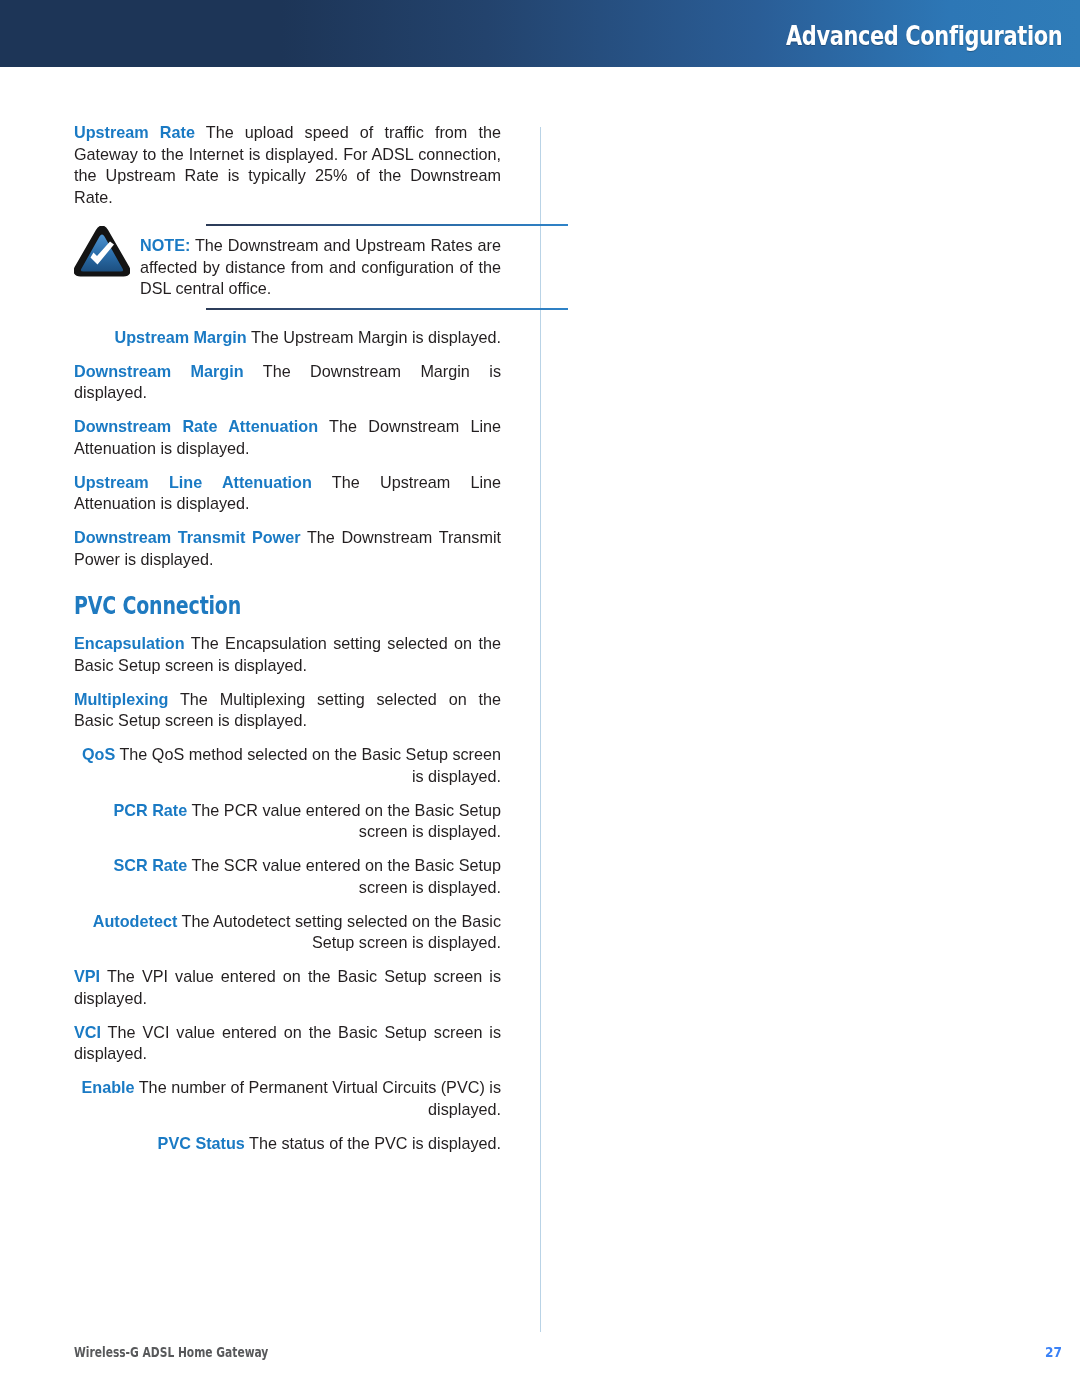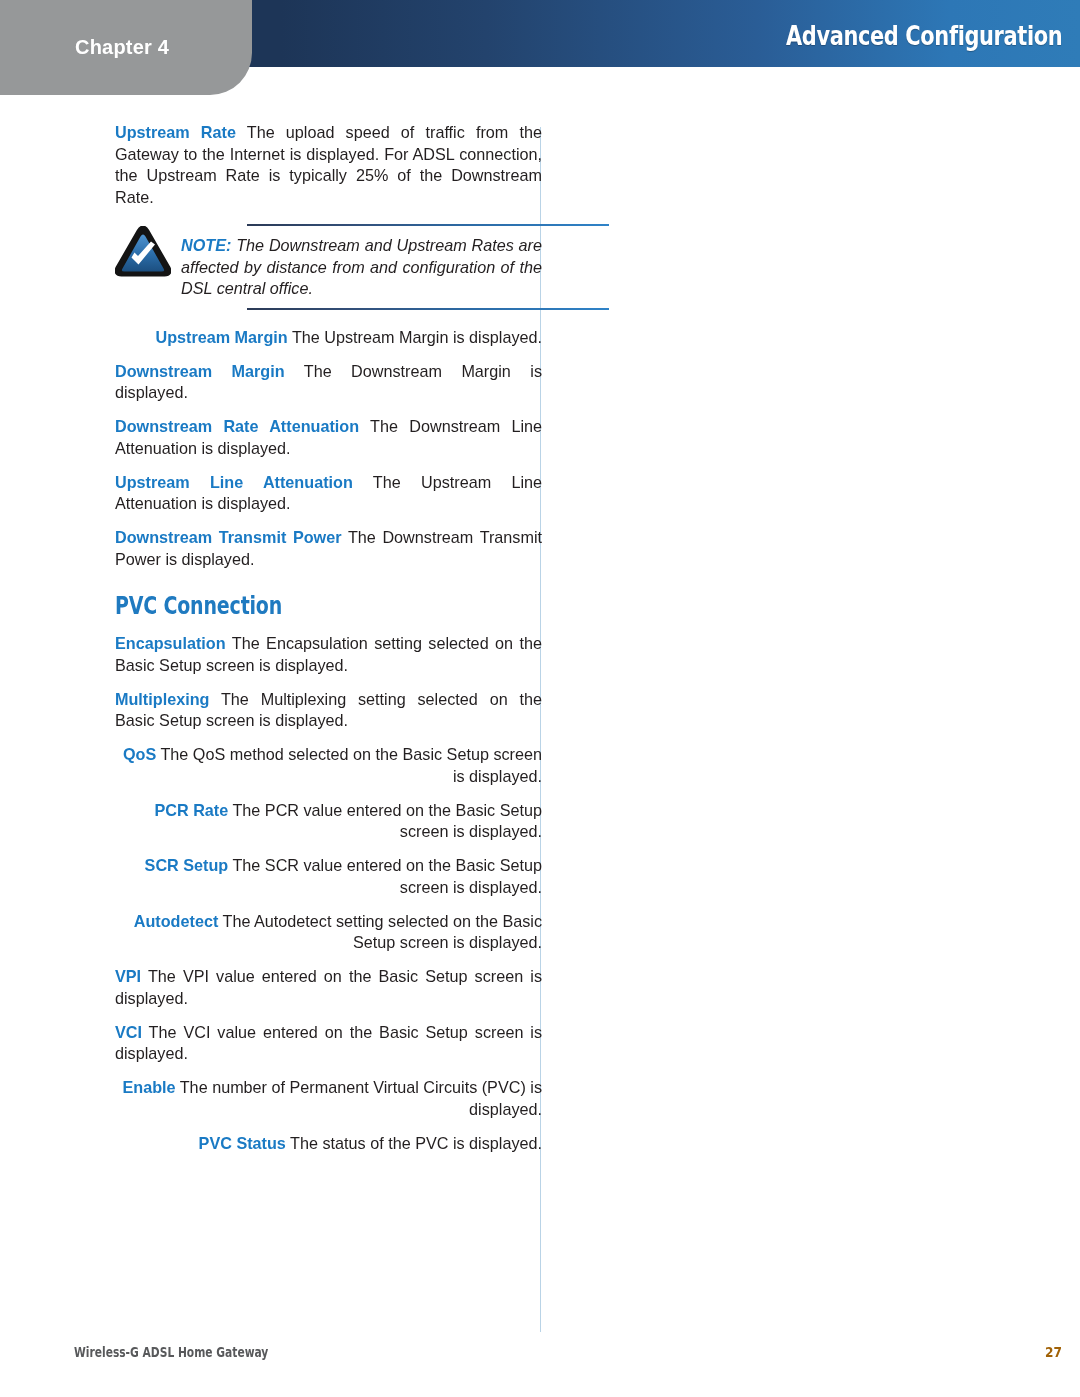--- a/index.html
+++ b/index.html
@@ -77,21 +77,20 @@
     height: 1205px;
     background: #b9d3e6;
   }
 
   
   #content-column {
     position: absolute;
     left: 74px;
     top: 122px;
     width: 427px;
-    margin-left: 41px;
   }
   .para {
     font-size: 16.2px;
     line-height: 21.5px;
     color: #231f20;
     text-align: justify;
     margin: 0 0 12.5px 0;
     -webkit-hyphens: none;
     hyphens: none;
   }
@@ -136,21 +135,20 @@
     top: 2px;
     width: 56px;
     height: 52px;
   }
   .note-text {
     font-size: 16.2px;
     line-height: 21.5px;
     color: #231f20;
     text-align: justify;
     margin: 0;
-    font-style: italic;
   }
   .note-label {
     color: #1a7ac4;
     font-weight: bold;
   }
 
   
   #page-footer {
     position: absolute;
     left: 74px;
@@ -169,33 +167,30 @@
     transform: scaleX(0.88);
     transform-origin: left center;
     white-space: nowrap;
   }
   .footer-page {
     position: absolute;
     right: 0;
     top: 0;
     font-size: 13.5px;
     font-weight: bold;
-    color: #a16207;
+    color: #3b82f6;
     font-family: "DejaVu Sans Condensed", "Liberation Sans Narrow", "Liberation Sans", sans-serif;
   }
 </style>
 </head>
 <body>
 
 <div id="page-header">
   <div class="header-band"></div>
   <div class="header-title">Advanced Configuration</div>
-  <div class="chapter-tab">
-    <div class="chapter-tab-label">Chapter 4</div>
-  </div>
 </div>
 
 <div class="column-divider"></div>
 
 <div id="content-column">
 
   <p class="para">
     <span class="term">Upstream Rate</span><span> The upload speed of traffic from the Gateway to the Internet is displayed. For ADSL connection, the Upstream Rate is typically 25% of the Downstream Rate.</span>
   </p>
 
@@ -254,21 +249,21 @@
 
   <p class="para nojust">
     <span class="term">QoS</span><span>  The QoS method selected on the </span><span class="ital">Basic Setup</span><span> screen is displayed.</span>
   </p>
 
   <p class="para nojust">
     <span class="term">PCR Rate</span><span>  The PCR value entered on the </span><span class="ital">Basic Setup</span><span> screen is displayed.</span>
   </p>
 
   <p class="para nojust">
-    <span class="term">SCR Setup</span><span>  The SCR value entered on the </span><span class="ital">Basic Setup</span><span> screen is displayed.</span>
+    <span class="term">SCR Rate</span><span>  The SCR value entered on the </span><span class="ital">Basic Setup</span><span> screen is displayed.</span>
   </p>
 
   <p class="para nojust">
     <span class="term">Autodetect</span><span>  The Autodetect setting selected on the </span><span class="ital">Basic Setup</span><span> screen is displayed.</span>
   </p>
 
   <p class="para">
     <span class="term">VPI</span><span> The VPI value entered on the </span><span class="ital">Basic Setup</span><span> screen is displayed.</span>
   </p>
 

